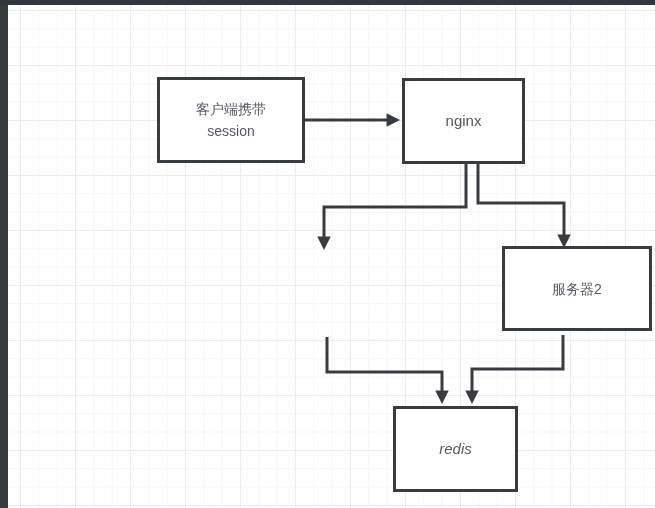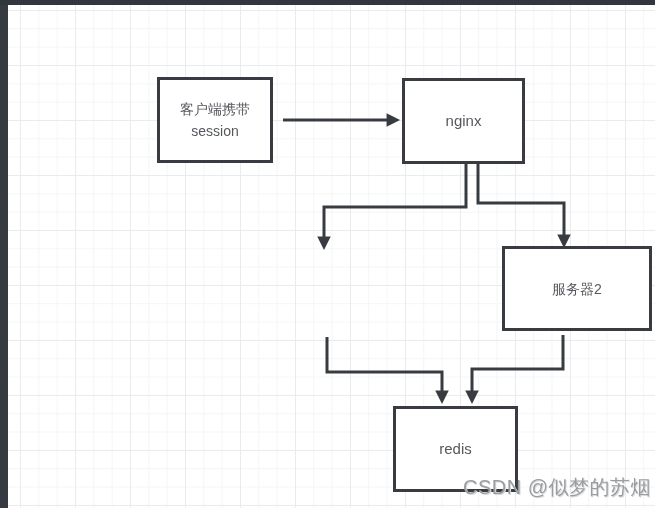--- a/index.html
+++ b/index.html
@@ -58,25 +58,25 @@
     display: flex;
     align-items: center;
     justify-content: center;
     text-align: center;
     color: #55585c;
     font-size: 14px;
     line-height: 22px;
     white-space: pre-line;
     z-index: 3;
   }
-  #node-client  { left: 157px; top: 77px;  width: 116px; height: 86px; }
+  #node-client  { left: 157px; top: 77px;  width: 148px; height: 86px; }
   #node-nginx   { left: 402px; top: 78px;  width: 123px; height: 86px; font-size: 15px; text-align: center; }
   #node-server1 { left: 262px; top: 252px; width: 126px; height: 85px; }
   #node-server2 { left: 502px; top: 246px; width: 150px; height: 85px; }
-  #node-redis   { left: 393px; top: 406px; width: 125px; height: 86px; font-size: 15px; }
+  #node-redis   { left: 393px; top: 406px; width: 125px; height: 86px; font-size: 15px; font-style: italic; }
   
   #watermark {
     position: absolute;
     left: 463px;
     top: 474px;
     font-size: 20px;
     color: #9b9ea1;
     white-space: nowrap;
     text-shadow: 1px 1px 0 #dcdcdc;
     z-index: 10;
@@ -110,15 +110,14 @@
   <div class="node" id="node-client">客户端携带
 session</div>
 
   <div class="node" id="node-nginx">nginx</div>
 
 
   <div class="node" id="node-server2">服务器2</div>
 
   <div class="node" id="node-redis">redis</div>
 
-  <div id="watermark">CSDN @似梦的苏烟</div>
 
 </div>
 
 </body></html>

